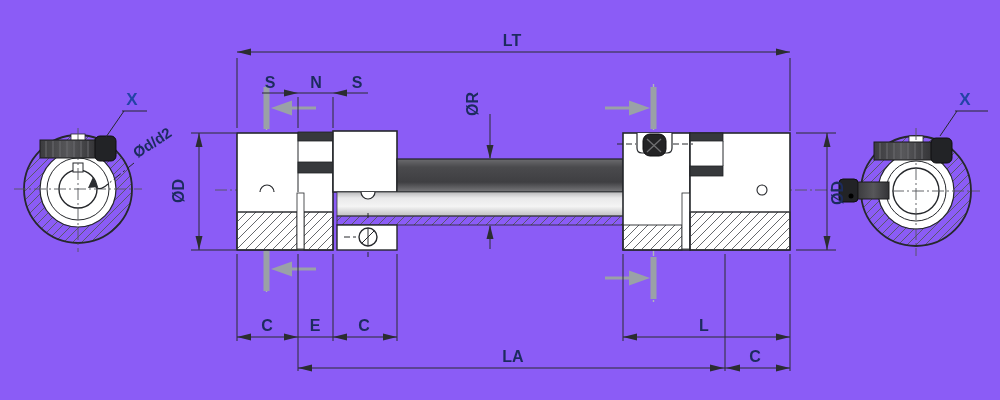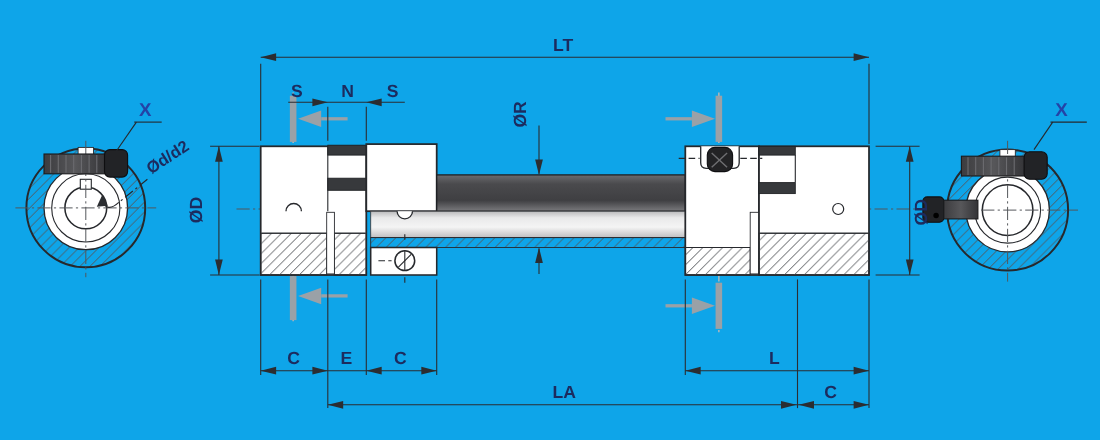--- a/index.html
+++ b/index.html
@@ -1,16 +1,16 @@
 <!DOCTYPE html>
 <html><head>
 <meta charset="utf-8">
 <style>
   html,body{margin:0;padding:0;background:#ffffff;}
-  .canvas{position:relative;width:1000px;height:400px;background:#0ea5e9;overflow:hidden;}
+  .canvas{position:relative;width:1000px;height:400px;background:#8b5cf6;overflow:hidden;}
   svg{position:absolute;left:0;top:0;}
   text{font-family:"Liberation Sans","DejaVu Sans",sans-serif;fill:#1c2b5e;font-weight:600;}
   .dim-label{font-size:16px;}
   .callout{font-size:17px;fill:#2443a6;}
   .bore-callout{font-size:15px;}
   .thin{fill:none;stroke:#26282c;stroke-width:1;}
   .dimline{fill:none;stroke:#2b2d31;stroke-width:1;}
   .arrow{fill:#2b2d31;stroke:none;}
   .centerline{fill:none;stroke:#53565a;stroke-width:0.9;stroke-dasharray:12 3 2 3;}
   .gray-centerline{fill:none;stroke:#b0b6ba;stroke-width:1.4;stroke-dasharray:10 3 2 3;}

